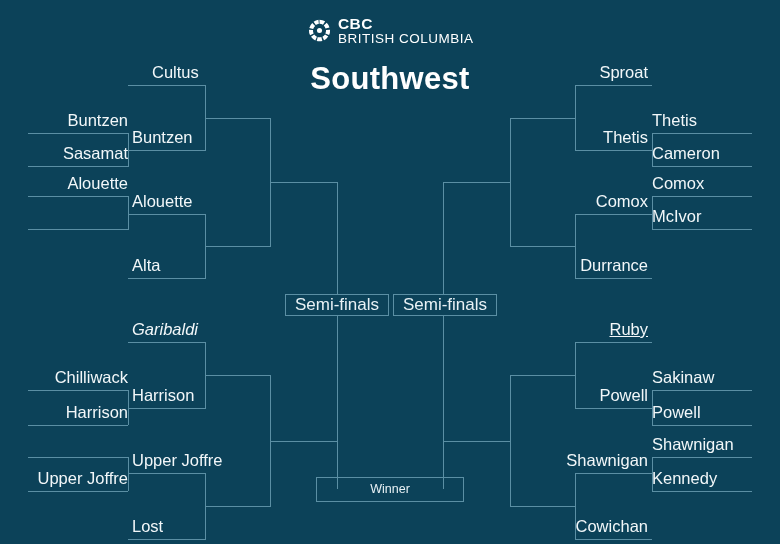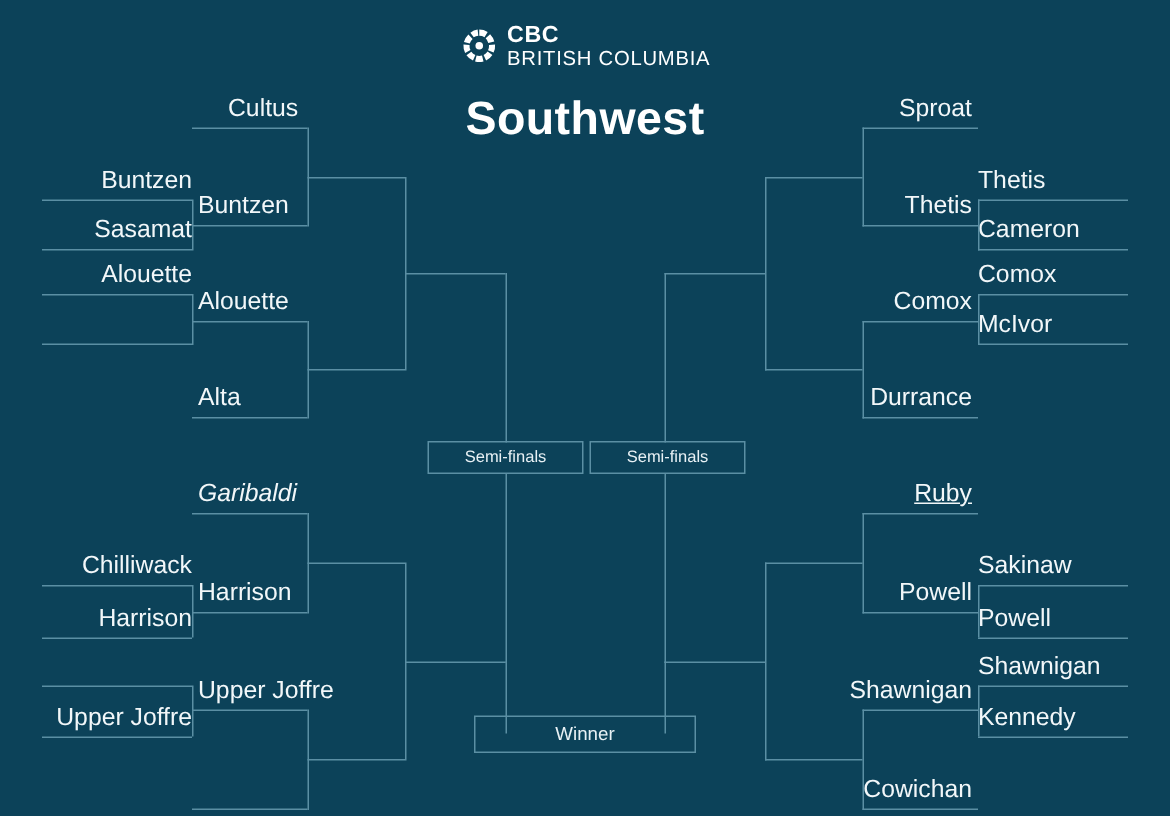--- a/index.html
+++ b/index.html
@@ -96,21 +96,21 @@
     border: 1px solid #5b8fa4;
     color: #e8f1f5;
     text-align: center;
     white-space: nowrap;
     box-sizing: border-box;
   }
   #semi-left, #semi-right {
     width: 104px;
     height: 22px;
     line-height: 20px;
-    font-size: 11px;
+    font-size: 17px;
   }
   #semi-left  { left: 285px; top: 294px; }
   #semi-right { left: 393px; top: 294px; }
   #winner-box {
     left: 316px;
     top: 477px;
     width: 148px;
     height: 25px;
     line-height: 23px;
     font-size: 12.5px;
@@ -180,20 +180,21 @@
   <div class="ln v" style="left:205px; top:214px; height:65px;"></div>
 
   <div class="slot l" style="left:132px; top:316px; width:120px;font-style:italic;">Garibaldi</div>
   <div class="ln h" style="left:128px; top:342px; width:77px;"></div>
   <div class="slot l" style="left:132px; top:382px; width:120px;">Harrison</div>
   <div class="ln h" style="left:128px; top:408px; width:77px;"></div>
   <div class="ln v" style="left:205px; top:342px; height:67px;"></div>
 
   <div class="slot l" style="left:132px; top:447px; width:140px;">Upper Joffre</div>
   <div class="ln h" style="left:128px; top:473px; width:77px;"></div>
+  <div class="slot l" style="left:132px; top:513px; width:120px;">Lost</div>
   <div class="ln h" style="left:128px; top:539px; width:77px;"></div>
   <div class="ln v" style="left:205px; top:473px; height:67px;"></div>
 
   <div class="ln h" style="left:205px; top:118px; width:65px;"></div>
   <div class="ln h" style="left:205px; top:246px; width:65px;"></div>
   <div class="ln v" style="left:270px; top:118px; height:129px;"></div>
 
   <div class="ln h" style="left:205px; top:375px; width:65px;"></div>
   <div class="ln h" style="left:205px; top:506px; width:65px;"></div>
   <div class="ln v" style="left:270px; top:375px; height:132px;"></div>

